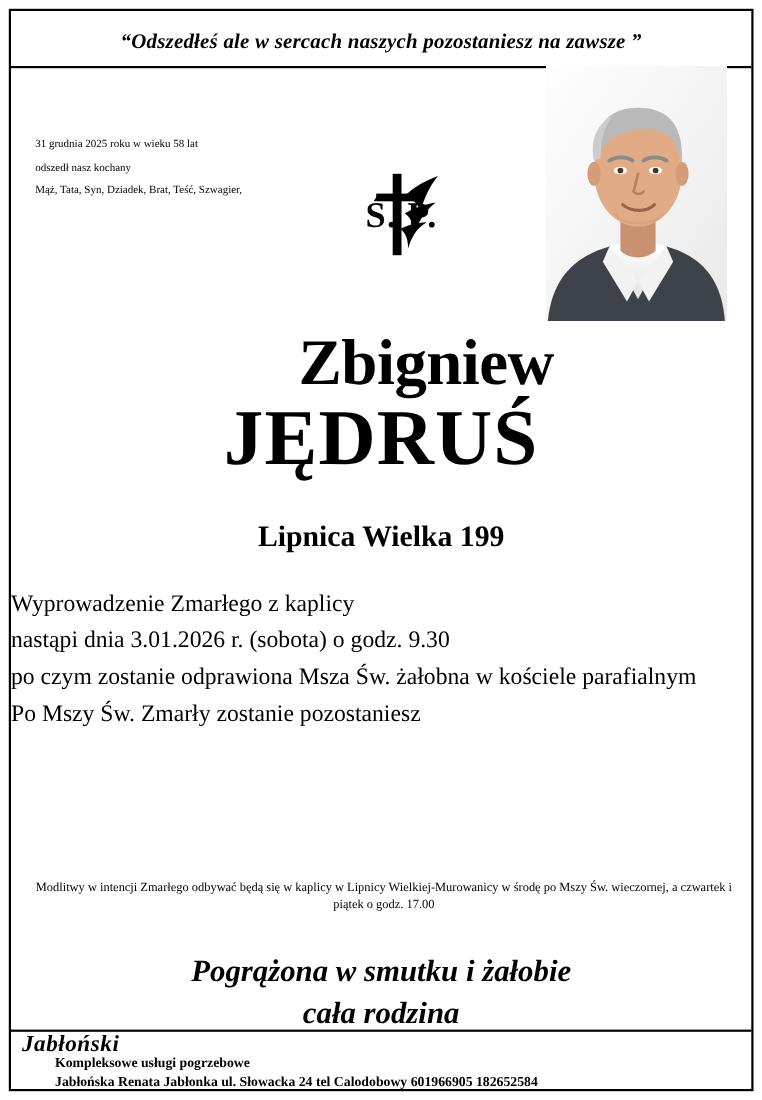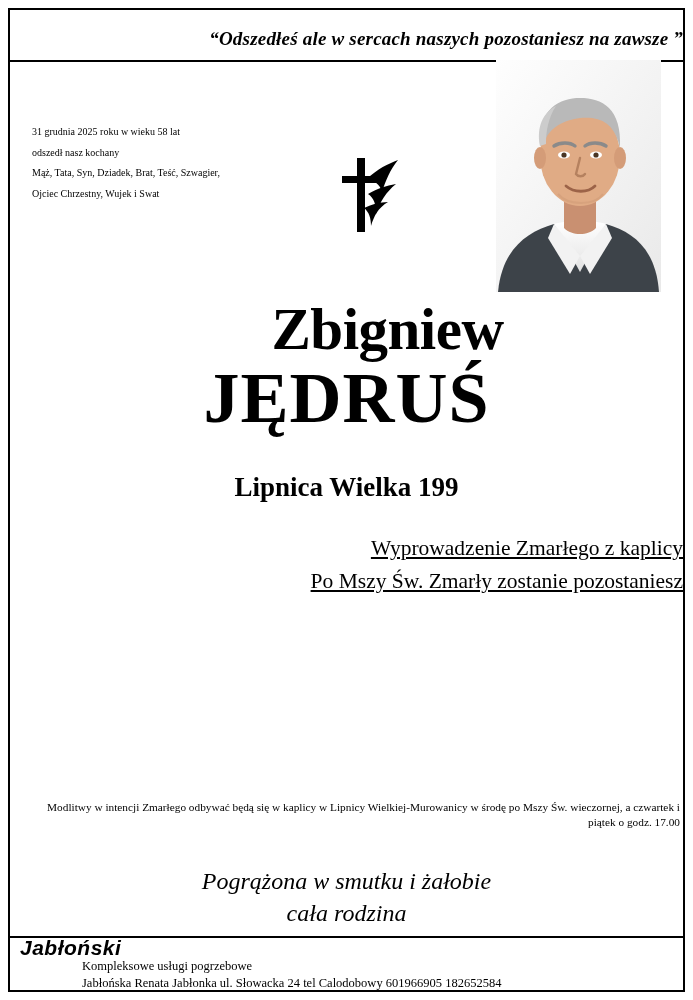--- a/index.html
+++ b/index.html
@@ -36,21 +36,21 @@
     bottom: 10px;
     box-sizing: border-box;
   }
 
   
   .motto {
     position: absolute;
     top: 18px;
     left: 0;
     width: 100%;
-    text-align: right;
+    text-align: center;
     font-style: italic;
     font-weight: bold;
     font-size: 19px;
     letter-spacing: 0.2px;
   }
 
   .rule-top {
     position: absolute;
     top: 50px;
     left: 0;
@@ -141,47 +141,46 @@
     font-size: 27px;
     font-weight: bold;
   }
 
   
   .ceremony {
     position: absolute;
     top: 522px;
     left: 0;
     width: 100%;
-    text-align: right;
+    text-align: left;
     font-size: 21.5px;
     line-height: 1.55;
-    text-decoration: underline;
   }
 
   
   .prayers {
     position: absolute;
     top: 790px;
     left: 8px;
     width: 662px;
-    text-align: right;
+    text-align: center;
     font-size: 11.3px;
     line-height: 1.3;
   }
 
   
   .family {
     position: absolute;
     top: 855px;
     left: 0;
     width: 100%;
     text-align: center;
     font-style: italic;
-    font-weight: normal;
-    font-size: 24px;
+    font-weight: bold;
+    font-size: 28px;
     line-height: 1.35;
   }
 
   
   .rule-bottom {
     position: absolute;
     bottom: 52px;
     left: 0;
     width: 100%;
     height: 2px;
@@ -191,62 +190,61 @@
     position: absolute;
     bottom: 4px;
     left: 0;
     width: 100%;
     height: 48px;
   }
   .footer-logo {
     position: absolute;
     left: 10px;
     top: -2px;
-    font-family: Liberation Sans, sans-serif;
+    font-family: Liberation Serif, serif;
     font-weight: bold;
     font-style: italic;
     font-size: 21px;
     letter-spacing: 0.5px;
   }
   .footer-lines {
     position: absolute;
     left: 40px;
     top: 20px;
     font-family: "Liberation Serif", serif;
-    font-weight: normal;
+    font-weight: bold;
     font-size: 12.5px;
     line-height: 1.35;
-    margin-left: 32px;
   }
 </style>
 </head>
 <body>
 
 <div class="page">
   <div class="border-frame"></div>
   <div class="inner">
 
     <div class="motto">“Odszedłeś ale w sercach naszych pozostaniesz na zawsze ”</div>
     <div class="rule-top"></div>
 
     <div class="desc">
       <div>31 grudnia 2025 roku w wieku 58 lat</div>
       <div>odszedł nasz kochany</div>
       <div>Mąż, Tata, Syn, Dziadek, Brat, Teść, Szwagier,</div>
-      <div>Ojciec Chrzestny, Wujek i Swat</div>
     </div>
 
     <div class="sp">
       <svg width="72" height="90" viewBox="0 0 72 90">
         <rect x="27" y="8" width="8" height="74" fill="#000"></rect>
         <rect x="12" y="26" width="38" height="7" fill="#000"></rect>
         <path d="M36 30 C48 18 58 14 68 10 C60 20 56 30 52 42 C50 34 44 30 36 30 Z" fill="#000"></path>
         <path d="M38 44 C48 38 56 36 66 34 C56 42 50 52 46 64 C46 54 44 48 38 44 Z" fill="#000"></path>
         <path d="M34 58 C42 54 50 52 58 52 C48 58 44 66 41 76 C41 68 39 62 34 58 Z" fill="#000"></path>
       </svg>
+      <div class="sp-text">Ś.            P.</div>
     </div>
 
     <div class="photo">
       <svg width="165" height="232" viewBox="0 0 165 232">
         <defs>
           <linearGradient id="bgGrad" x1="0" y1="0" x2="1" y2="1">
             <stop offset="0%" stop-color="#fefefe"></stop>
             <stop offset="100%" stop-color="#e9e9e9"></stop>
           </linearGradient>
           <linearGradient id="shirtGrad" x1="0" y1="0" x2="0" y2="1">
@@ -287,20 +285,22 @@
         <path d="M62 134 C72 146 98 146 107 134" stroke="#d09c78" stroke-width="2" fill="none" opacity="0.6"></path>
       </svg>
     </div>
 
     <div class="first-name">Zbigniew</div>
     <div class="last-name">JĘDRUŚ</div>
     <div class="locality">Lipnica Wielka 199</div>
 
     <div class="ceremony">
       <div>Wyprowadzenie Zmarłego z kaplicy</div>
+      <div>nastąpi dnia 3.01.2026 r. (sobota) o godz. 9.30</div>
+      <div>po czym zostanie odprawiona Msza Św. żałobna w kościele parafialnym</div>
       <div>Po Mszy Św. Zmarły zostanie pozostaniesz</div>
     </div>
 
     <div class="prayers">Modlitwy w intencji Zmarłego odbywać będą się w kaplicy w Lipnicy Wielkiej-Murowanicy w środę po Mszy Św. wieczornej, a czwartek i piątek o godz. 17.00</div>
 
     <div class="family">
       <div>Pogrążona w smutku i żałobie</div>
       <div>cała rodzina</div>
     </div>
 

